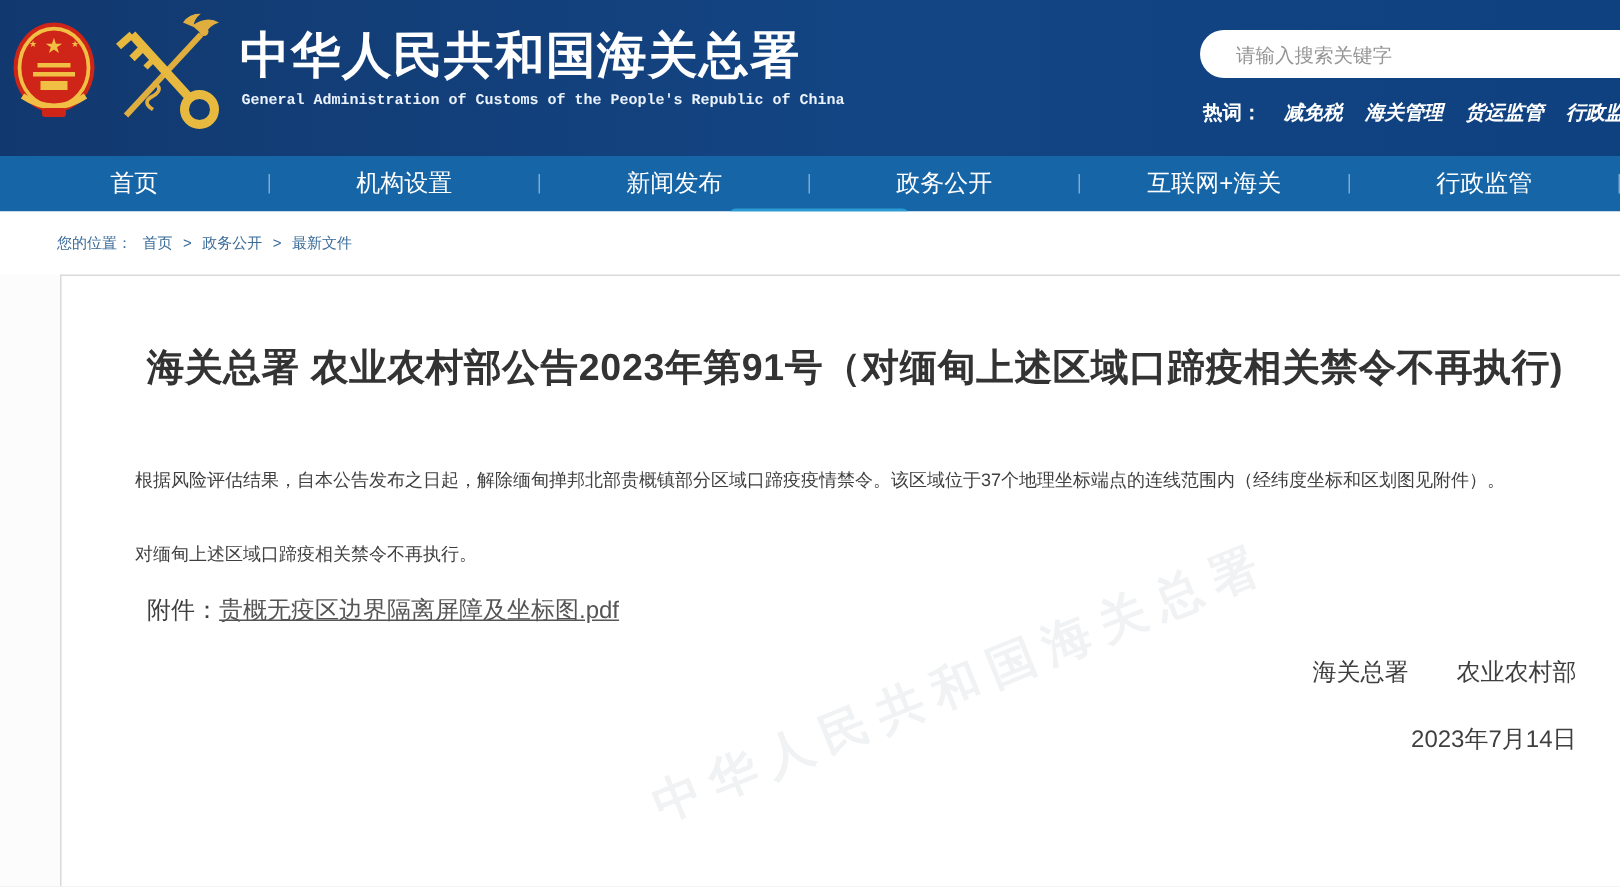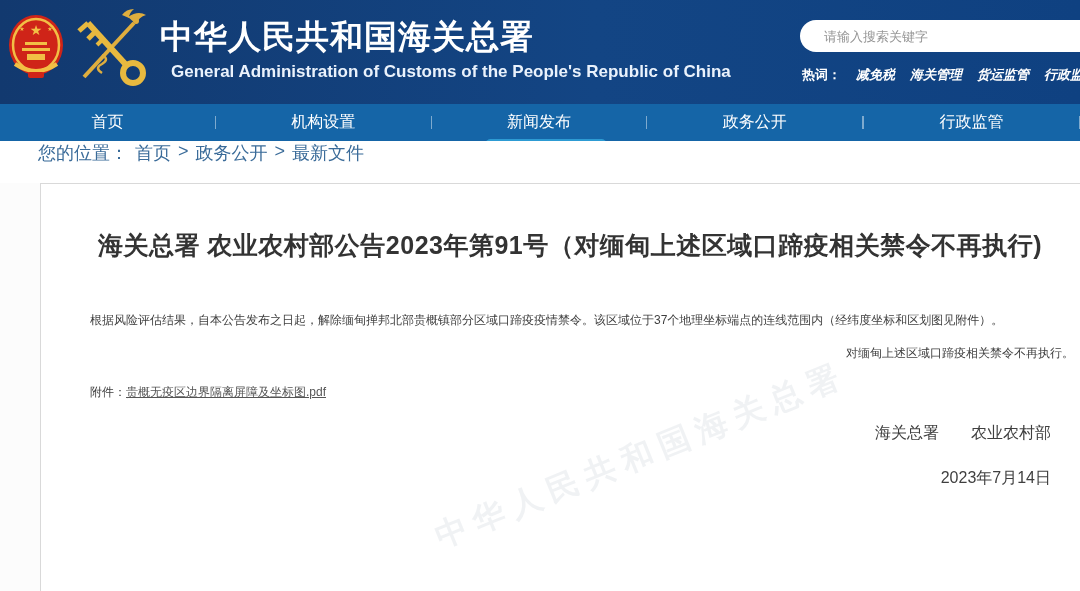--- a/index.html
+++ b/index.html
@@ -15,22 +15,22 @@
     background:linear-gradient(90deg,#12396f 0%,#134584 55%,#0f4181 100%);
     overflow:hidden;
   }
   .emblem-national { position:absolute; left:8px; top:13px; width:56px; height:72px; }
   .emblem-customs  { position:absolute; left:72px; top:9px;  width:78px; height:82px; }
   .site-title {
     position:absolute; left:160px; top:15px; color:#ffffff;
     font-size:33px; font-weight:bold; letter-spacing:1px; white-space:nowrap;
   }
   .site-subtitle {
-    position:absolute; left:171px; top:62px; color:#eaf2fc;
-    font-size:17px; font-weight:bold; white-space:nowrap;
+    position:absolute; left:161px; top:62px; color:#eaf2fc;
+    font-size:10px; font-weight:bold; white-space:nowrap;font-family:Liberation Mono, monospace;
   }
   .search-box {
     position:absolute; left:800px; top:20px; width:300px; height:32px;
     background:#ffffff; border-radius:16px;
   }
   .search-input {
     width:100%; height:100%; border:none; outline:none; background:transparent;
     padding:0 18px 0 24px; font-size:13px; color:#333; border-radius:16px;
     font-family:inherit;
   }
@@ -50,42 +50,42 @@
     cursor:pointer; white-space:nowrap;
   }
   .nav-sep { width:1px; height:13px; background:rgba(255,255,255,.45); flex:0 0 1px; }
   .tab-indicator {
     position:absolute; top:139px; left:486px; width:120px; height:9px;
     background:#2d9bd3; border-radius:5px;
   }
   
   .breadcrumb {
     position:absolute; top:141px; left:0; width:1080px; height:42px;
-    background:#ffffff; display:flex; gap:7px;
-    padding-left:38px; color:#3a6b99; font-size:18px;
+    background:#ffffff; display:flex; align-items:center; gap:7px;
+    padding-left:38px; color:#3a6b99; font-size:10px;
   }
   .crumb-link { cursor:pointer; }
   
   .card {
     position:absolute; top:183px; left:40px; width:1060px; height:430px;
     background:#ffffff; border:1px solid #d9d9d9; overflow:hidden;
   }
   .article-title {
     margin:36px auto 0; max-width:970px; text-align:center;
     font-size:25px; font-weight:bold; color:#333333;
     line-height:2.05; letter-spacing:.5px;
   }
   .para {
     margin-left:25px; margin-right:25px; text-indent:2em;
     font-size:12px; color:#3f3f3f; line-height:30px;
   }
   .para-1 { margin-top:34px; }
-  .para-2 { margin-top:3px;text-align:right; }
+  .para-2 { margin-top:19px; }
   .attachment-line {
-    margin:9px 25px 0; text-indent:2em; font-size:12px;
+    margin:9px 25px 0; text-indent:2em; font-size:16px;
     color:#3f3f3f; line-height:30px;
   }
   .attachment-link { color:#555555; text-decoration:underline; cursor:pointer; }
   .signature {
     margin-top:11px; padding-right:48px; text-align:right;
     font-size:16px; color:#3f3f3f; line-height:30px;
   }
   .doc-date {
     margin-top:15px; padding-right:48px; text-align:right;
     font-size:16px; color:#3f3f3f; line-height:30px;
@@ -149,20 +149,21 @@
 
   <div class="navbar">
     <div class="nav-item">首页</div>
     <div class="nav-sep"></div>
     <div class="nav-item">机构设置</div>
     <div class="nav-sep"></div>
     <div class="nav-item">新闻发布</div>
     <div class="nav-sep"></div>
     <div class="nav-item">政务公开</div>
     <div class="nav-sep"></div>
+    <div class="nav-item">互联网+海关</div>
     <div class="nav-sep"></div>
     <div class="nav-item">行政监管</div>
     <div class="nav-sep"></div>
   </div>
   <div class="tab-indicator"></div>
 
   <div class="breadcrumb">
     <span>您的位置：</span>
     <span class="crumb-link">首页</span>
     <span>&gt;</span>

